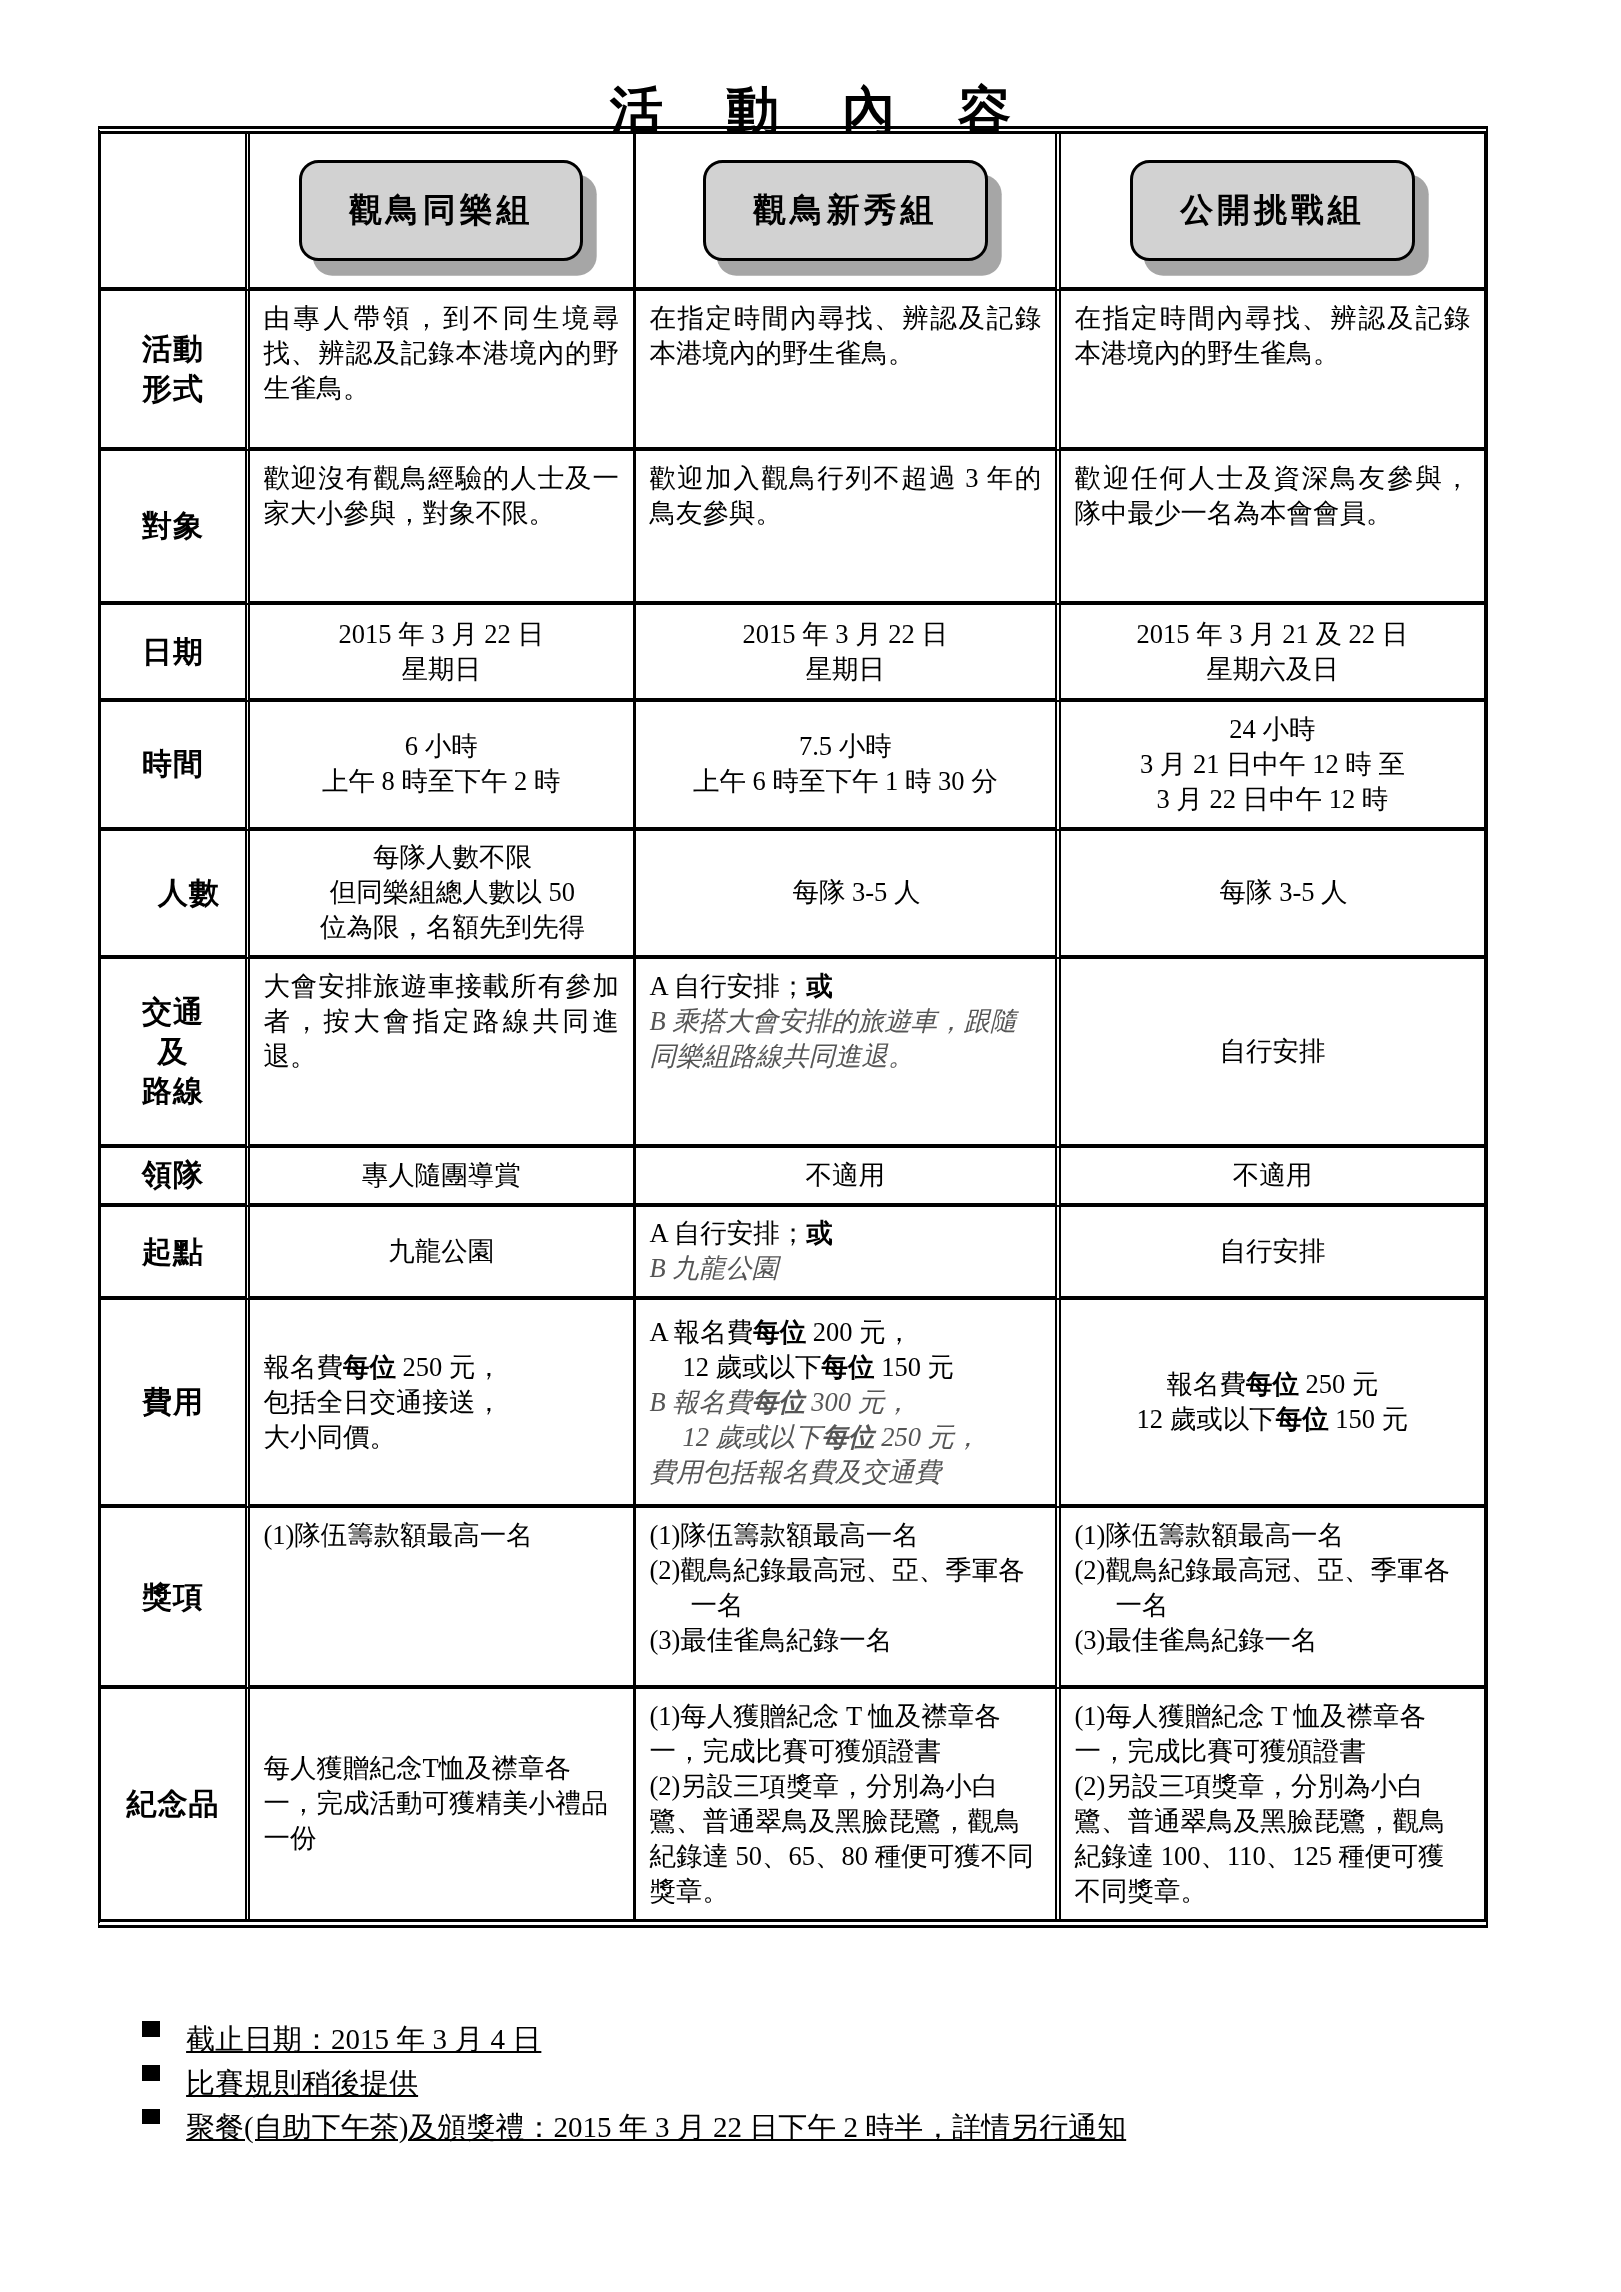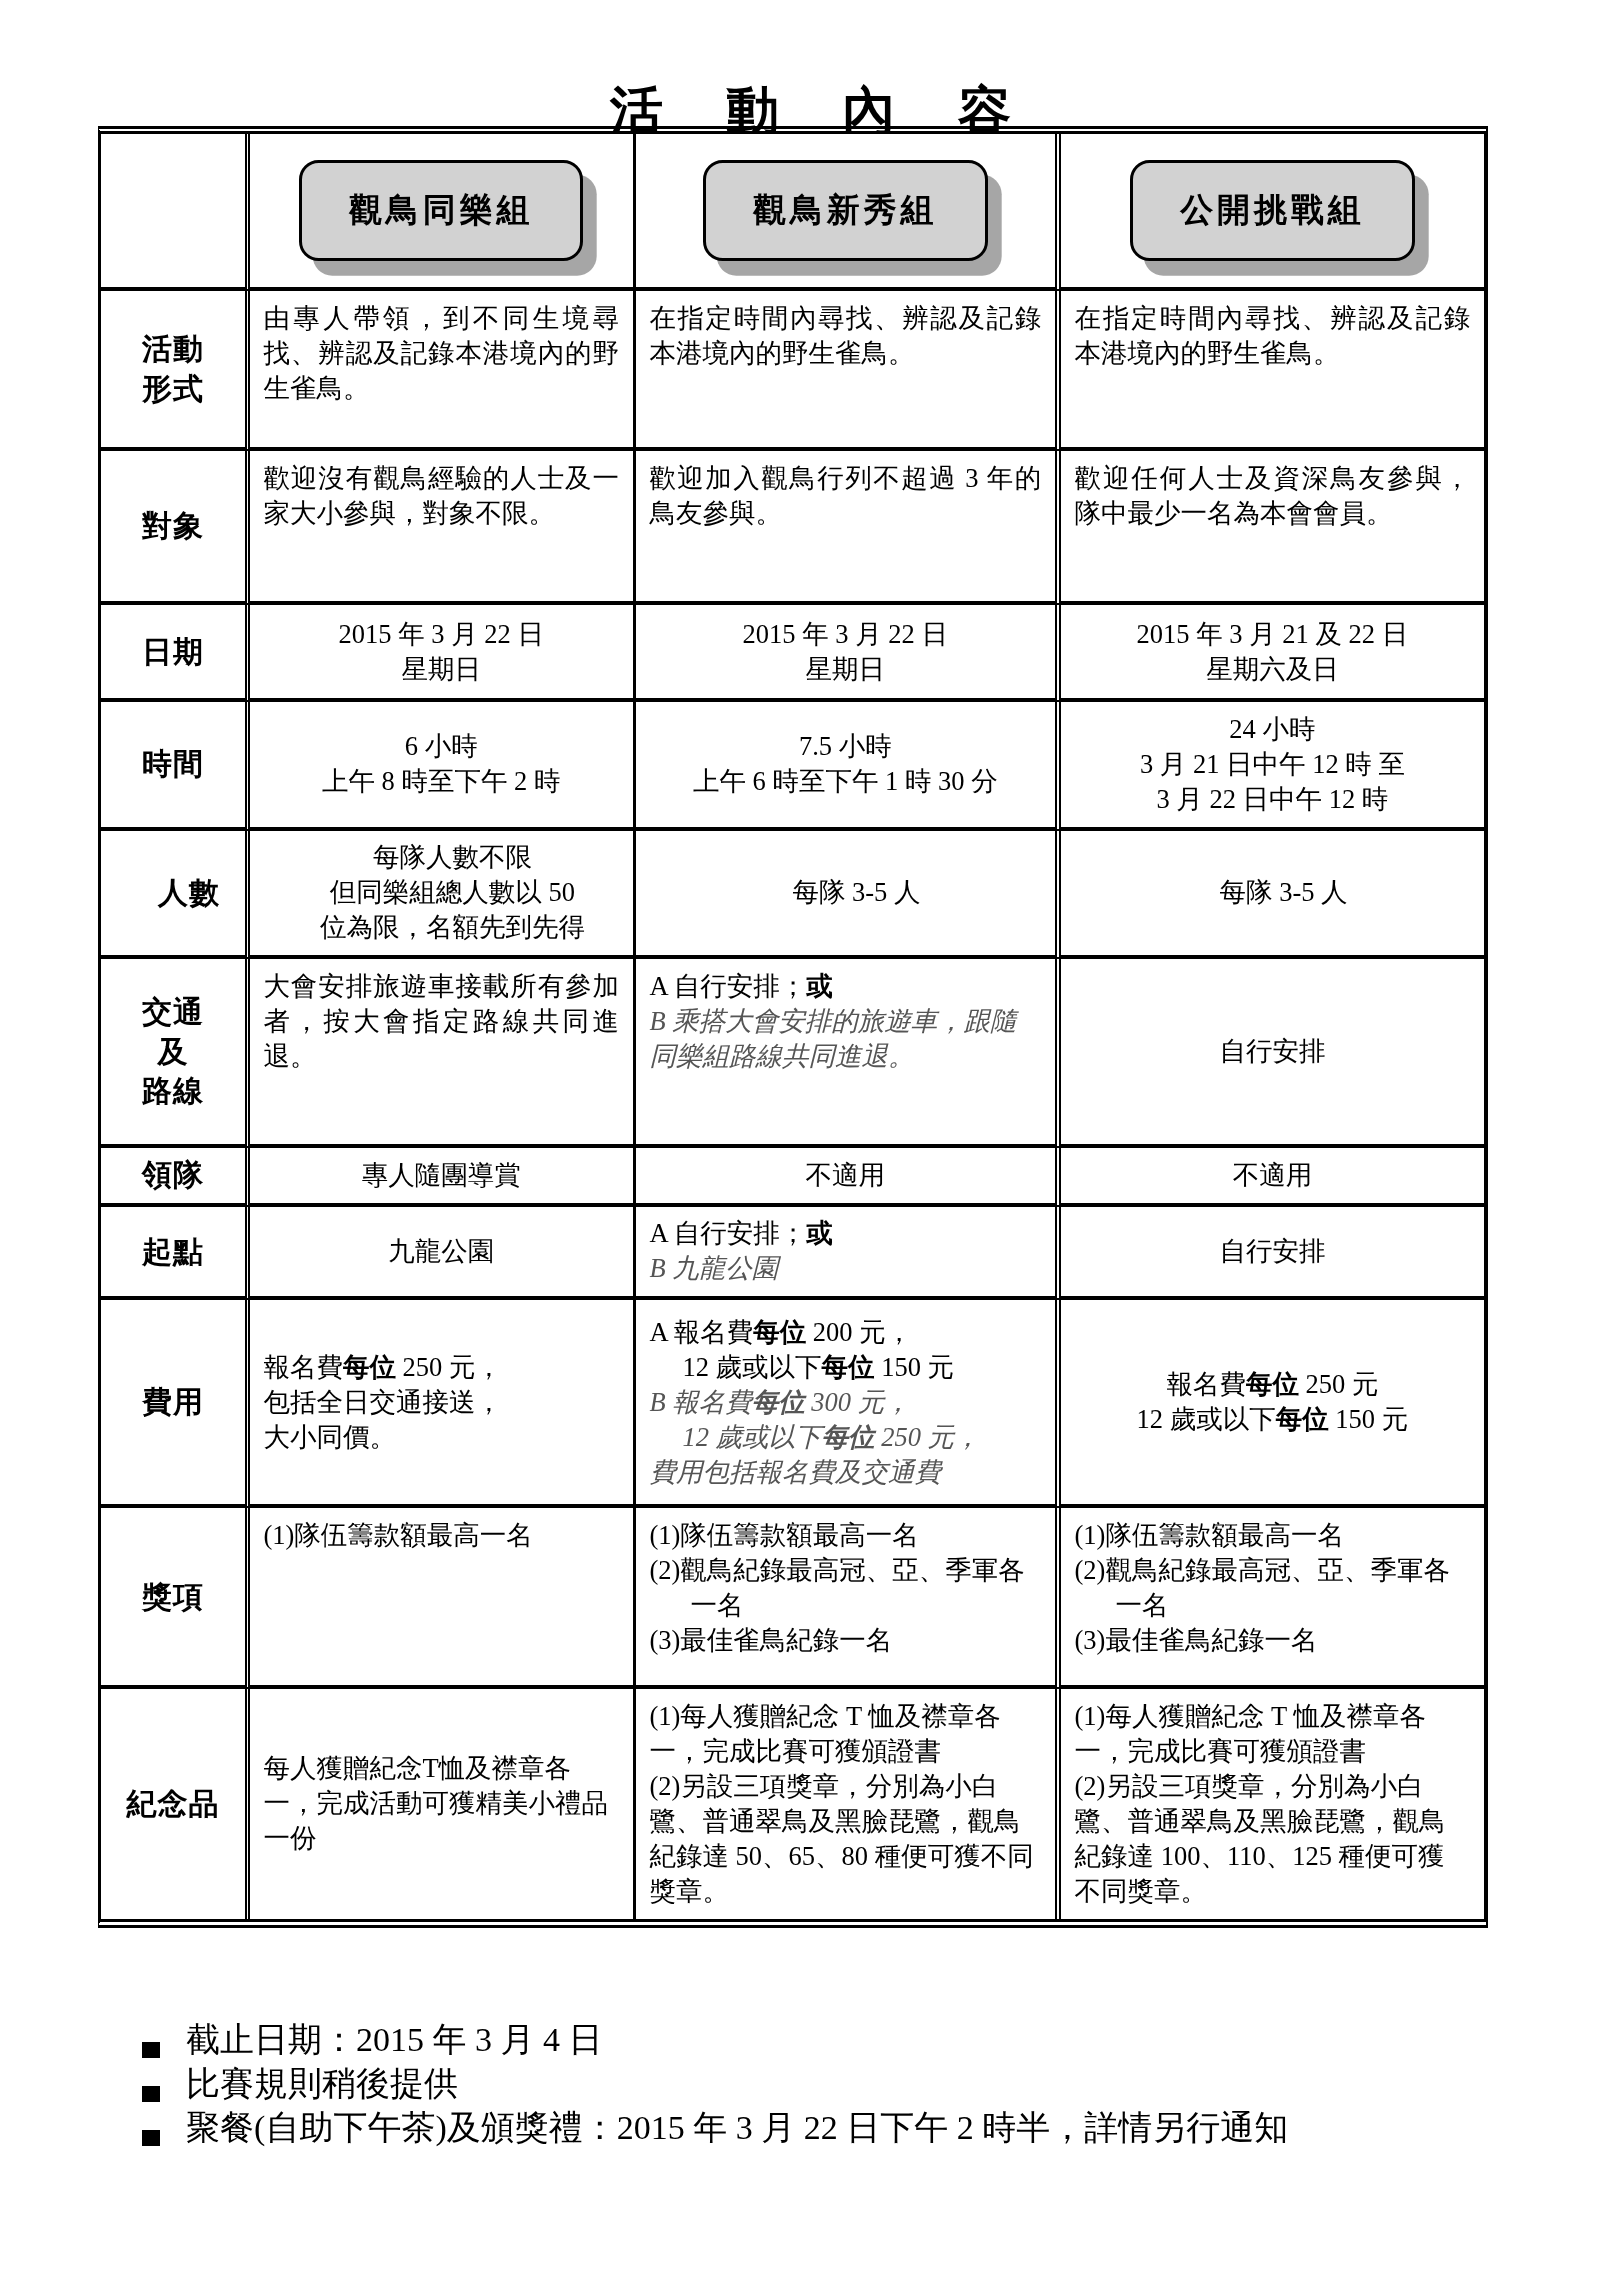--- a/index.html
+++ b/index.html
@@ -85,22 +85,22 @@
     box-shadow:13.7px 14.7px 0 var(--badge-shadow,#a6a6a6);
     padding:25.5px 47px;font-size:33px;font-weight:bold;letter-spacing:3.9px;
     white-space:nowrap;
   }
 
   
   .footnotes{
     position:absolute;left:142px;top:2021px;margin:0;padding:0;list-style:none;
   }
   .footnotes li{
-    display:flex;align-items:flex-end;font-size:34px;line-height:37px;
-    margin-bottom:6.9px;white-space:nowrap;
+    display:flex;align-items:flex-start;font-size:29px;line-height:37px;
+    margin-bottom:6.9px;white-space:nowrap;text-decoration:underline;
   }
   .bullet-square{
     flex:none;width:17.6px;height:15.7px;background:#000;
     display:inline-block;margin-right:26.5px;
   }
 </style>
 </head>
 <body>
 
 <div class="page">

